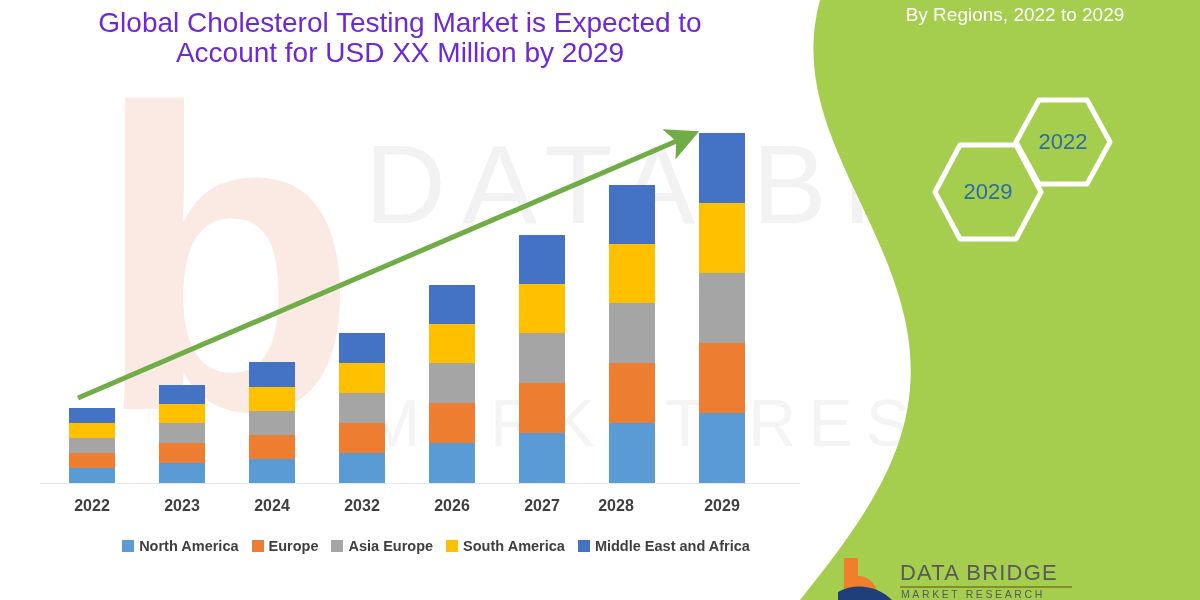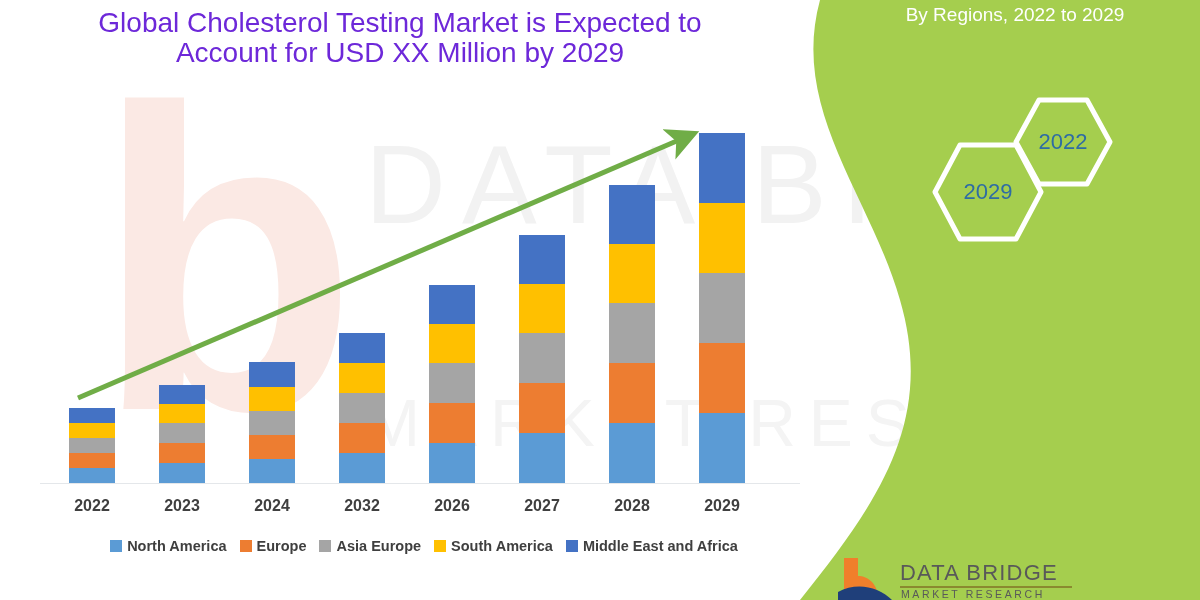--- a/index.html
+++ b/index.html
@@ -42,21 +42,21 @@
   .axis-line{position:absolute;left:40px;top:483px;width:760px;height:1px;background:#e4e7ea;}
   .bar{position:absolute;bottom:117px;width:46px;display:flex;flex-direction:column;}
   .seg{width:100%;}
   .xlabel{position:absolute;top:497px;width:80px;text-align:center;
           font-size:16px;font-weight:700;color:#3f3f3f;}
 
   
   .arrow-svg{position:absolute;left:0;top:0;width:820px;height:600px;pointer-events:none;}
 
   
-  .legend{position:absolute;left:44px;top:538px;width:760px;
+  .legend{position:absolute;left:56px;top:538px;width:760px;
           display:flex;justify-content:center;align-items:center;gap:13px;}
   .legend-item{display:flex;align-items:center;gap:5px;}
   .legend-swatch{width:12px;height:12px;display:block;}
   .legend-label{font-size:14.5px;font-weight:700;color:#3f3f3f;white-space:nowrap;}
 
   
   .green-panel{position:absolute;left:760px;top:0;width:440px;height:600px;}
   .green-head{
     position:absolute;left:845px;top:2px;width:340px;text-align:center;
     color:#ffffff;font-size:19px;line-height:26px;
@@ -156,21 +156,21 @@
             <div class="seg" style="background: rgb(91, 155, 213); height: 70px;"></div>
           </div>
         </div>
       <div id="xlabels">
           <div class="xlabel" style="left: 52px;">2022</div>
           <div class="xlabel" style="left: 142px;">2023</div>
           <div class="xlabel" style="left: 232px;">2024</div>
           <div class="xlabel" style="left: 322px;">2032</div>
           <div class="xlabel" style="left: 412px;">2026</div>
           <div class="xlabel" style="left: 502px;">2027</div>
-          <div class="xlabel" style="left: 592px;">2028</div>
+          <div class="xlabel" style="left: 576px;">2028</div>
           <div class="xlabel" style="left: 682px;">2029</div>
         </div>
 
       <svg class="arrow-svg" viewBox="0 0 820 600">
         <defs>
           <marker id="ah" markerWidth="7" markerHeight="7" refX="2.2" refY="3.3" orient="auto" markerUnits="strokeWidth">
             <path d="M0,0 L6.6,3.3 L0,6.6 L1.6,3.3 Z" fill="#70ad47"></path>
           </marker>
         </defs>
         <line x1="78" y1="398" x2="679" y2="140" stroke="#70ad47" stroke-width="5" marker-end="url(#ah)"></line>

